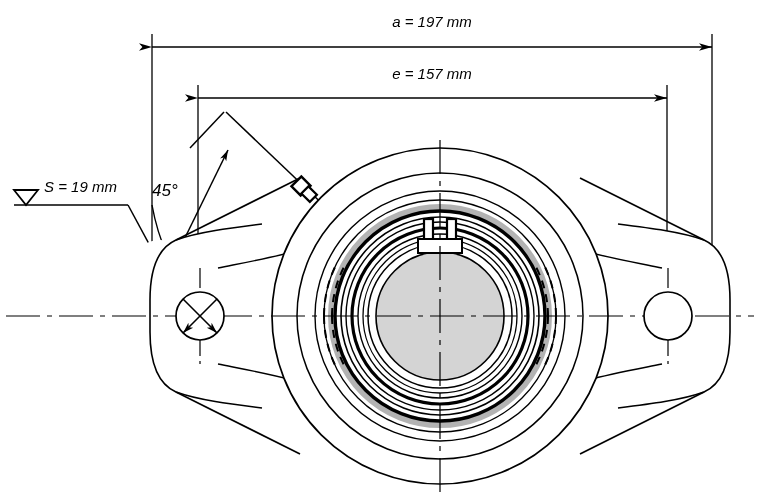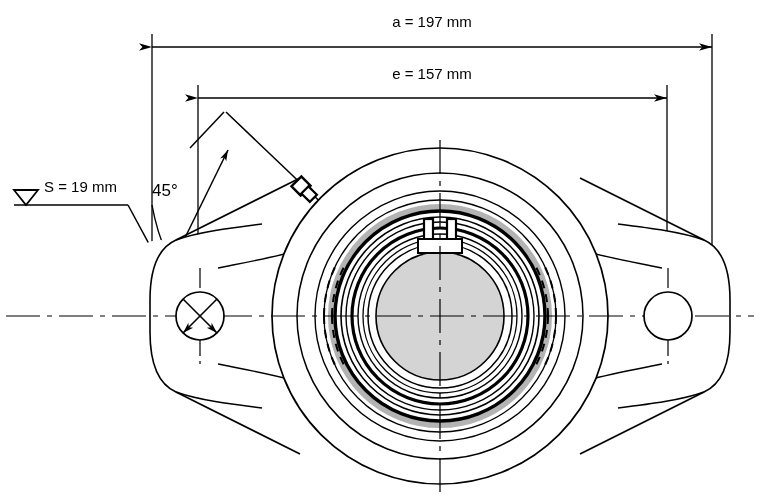--- a/index.html
+++ b/index.html
@@ -1,18 +1,18 @@
 <!DOCTYPE html>
 <html><head>
 <meta charset="utf-8">
 <title>Flange Bearing Unit Drawing</title>
 <style>
   html,body{margin:0;padding:0;background:#ffffff;}
   #page{position:relative;width:760px;height:499px;background:#ffffff;overflow:hidden;
-        font-family:"Liberation Sans",sans-serif;}
+        font-family:"Liberation Sans",sans-serif;font-style:italic;}
   svg{display:block;}
   .dimtext{font-family:"Liberation Sans",sans-serif;font-size:15px;fill:#000;
            text-anchor:middle;dominant-baseline:alphabetic;}
   .angtext{font-family:"Liberation Sans",sans-serif;font-size:17px;fill:#000;
            text-anchor:start;}
   .stext{font-family:"Liberation Sans",sans-serif;font-size:15px;fill:#000;
          text-anchor:start;}
 </style>
 </head>
 <body>

